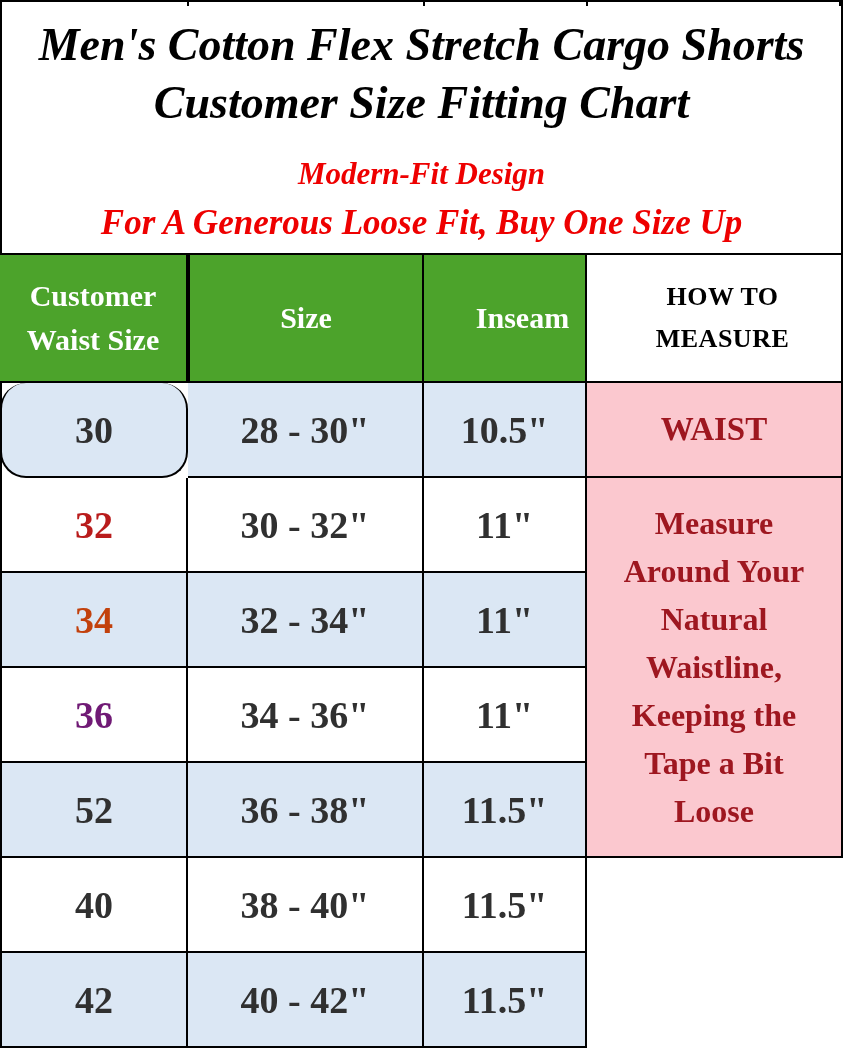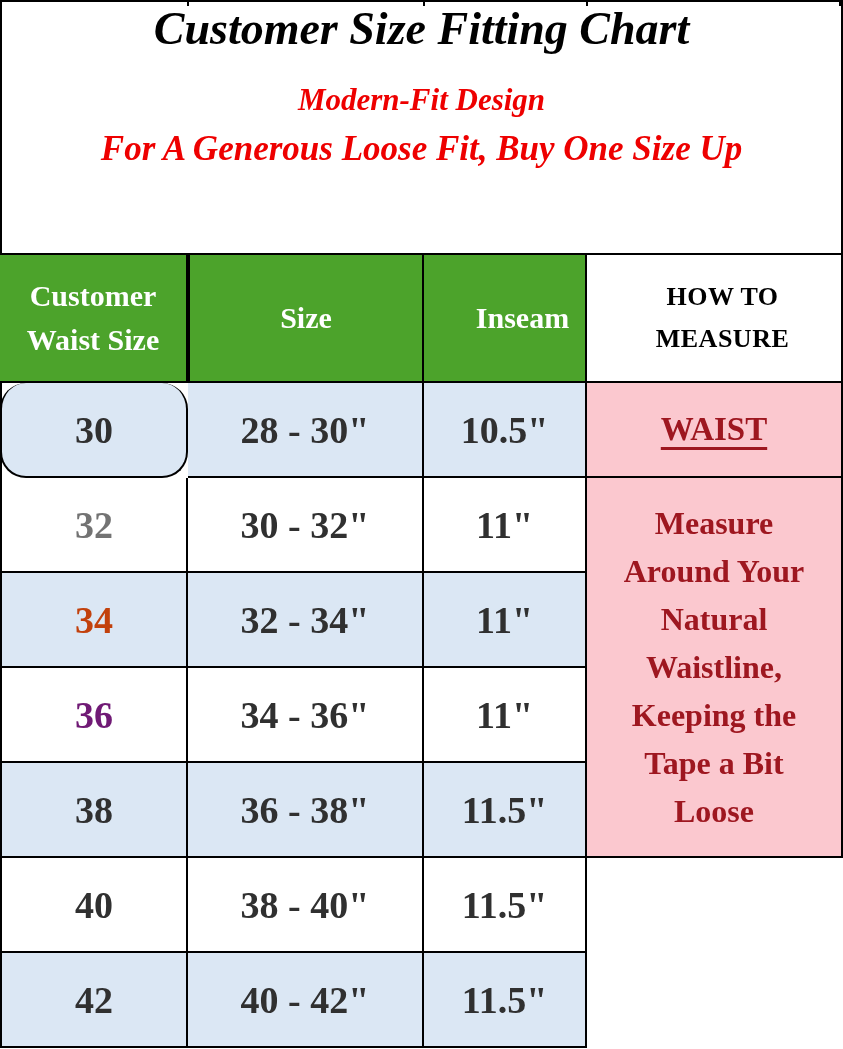--- a/index.html
+++ b/index.html
@@ -61,21 +61,20 @@
   }
   .head-howto {
     background: #ffffff; color: #000000; font-weight: bold;
     font-size: 26px; line-height: 42px; white-space: pre-line;
     letter-spacing: 0.5px;
     padding-left: 17px;
   }
   .data-cell { font-weight: bold; font-size: 38px; }
   .waist-cell {
     font-weight: bold; font-size: 33px;
-    text-decoration: underline;
     text-decoration-thickness: 3px;
     text-underline-offset: 7px;
   }
   .measure-cell {
     grid-column: 4; grid-row: 3 / span 4;
     font-weight: bold; font-size: 32px; line-height: 48px;
     white-space: pre-line;
   }
   .empty-cell {
     grid-column: 4; grid-row: 7 / span 2;
@@ -89,60 +88,61 @@
 
   <div class="border-top"></div>
   <div class="border-left"></div>
   <div class="border-right"></div>
   <div class="tick t1"></div>
   <div class="tick t2"></div>
   <div class="tick t3"></div>
   <div class="tick t4"></div>
 
   <div class="title-block">
+    <div class="main-title first">Men's Cotton Flex Stretch Cargo Shorts</div>
     <div class="main-title">Customer Size Fitting Chart</div>
     <div class="sub-title-1" style="color:#EE0000;">Modern-Fit Design</div>
     <div class="sub-title-2" style="color:#EE0000;">For A Generous Loose Fit, Buy One Size Up</div>
   </div>
 
   <div class="size-table">
 
     <div class="cell head-green" style="background:#4CA32B;">Customer
 Waist Size</div>
     <div class="cell first-col head-green" style="background:#4CA32B;">Size</div>
     <div class="cell head-green" style="background:#4CA32B;padding-left:36px;">Inseam</div>
     <div class="cell head-howto">HOW TO
 MEASURE</div>
 
     <div class="cell first-col data-cell" style="background:#DBE7F4;color:#303030;border-radius:26px;">30</div>
     <div class="cell data-cell" style="background:#DBE7F4;color:#303030;">28 - 30"</div>
     <div class="cell data-cell" style="background:#DBE7F4;color:#303030;">10.5"</div>
     <div class="cell waist-cell" style="background:#FBC8CF;color:#9E1720;">WAIST</div>
 
-    <div class="cell first-col data-cell" style="background:#FFFFFF;color:#737373;">32</div>
+    <div class="cell first-col data-cell" style="background:#FFFFFF;color:#b91c1c;">32</div>
     <div class="cell data-cell" style="background:#FFFFFF;color:#303030;">30 - 32"</div>
     <div class="cell data-cell" style="background:#FFFFFF;color:#303030;">11"</div>
 
     <div class="cell measure-cell" style="background:#FBC8CF;color:#9E1720;">Measure
 Around Your
 Natural
 Waistline,
 Keeping the
 Tape a Bit
 Loose</div>
 
     <div class="cell first-col data-cell" style="background:#DBE7F4;color:#c2410c;">34</div>
     <div class="cell data-cell" style="background:#DBE7F4;color:#303030;">32 - 34"</div>
     <div class="cell data-cell" style="background:#DBE7F4;color:#303030;">11"</div>
 
     <div class="cell first-col data-cell" style="background:#FFFFFF;color:#701a75;">36</div>
     <div class="cell data-cell" style="background:#FFFFFF;color:#303030;">34 - 36"</div>
     <div class="cell data-cell" style="background:#FFFFFF;color:#303030;">11"</div>
 
-    <div class="cell first-col data-cell" style="background:#DBE7F4;color:#303030;">38</div>
+    <div class="cell first-col data-cell" style="background:#DBE7F4;color:#303030;">52</div>
     <div class="cell data-cell" style="background:#DBE7F4;color:#303030;">36 - 38"</div>
     <div class="cell data-cell" style="background:#DBE7F4;color:#303030;">11.5"</div>
 
     <div class="cell first-col data-cell" style="background:#FFFFFF;color:#303030;">40</div>
     <div class="cell data-cell" style="background:#FFFFFF;color:#303030;">38 - 40"</div>
     <div class="cell data-cell" style="background:#FFFFFF;color:#303030;">11.5"</div>
 
     <div class="cell empty-cell"></div>
 
     <div class="cell first-col data-cell" style="background:#DBE7F4;color:#303030;">42</div>

